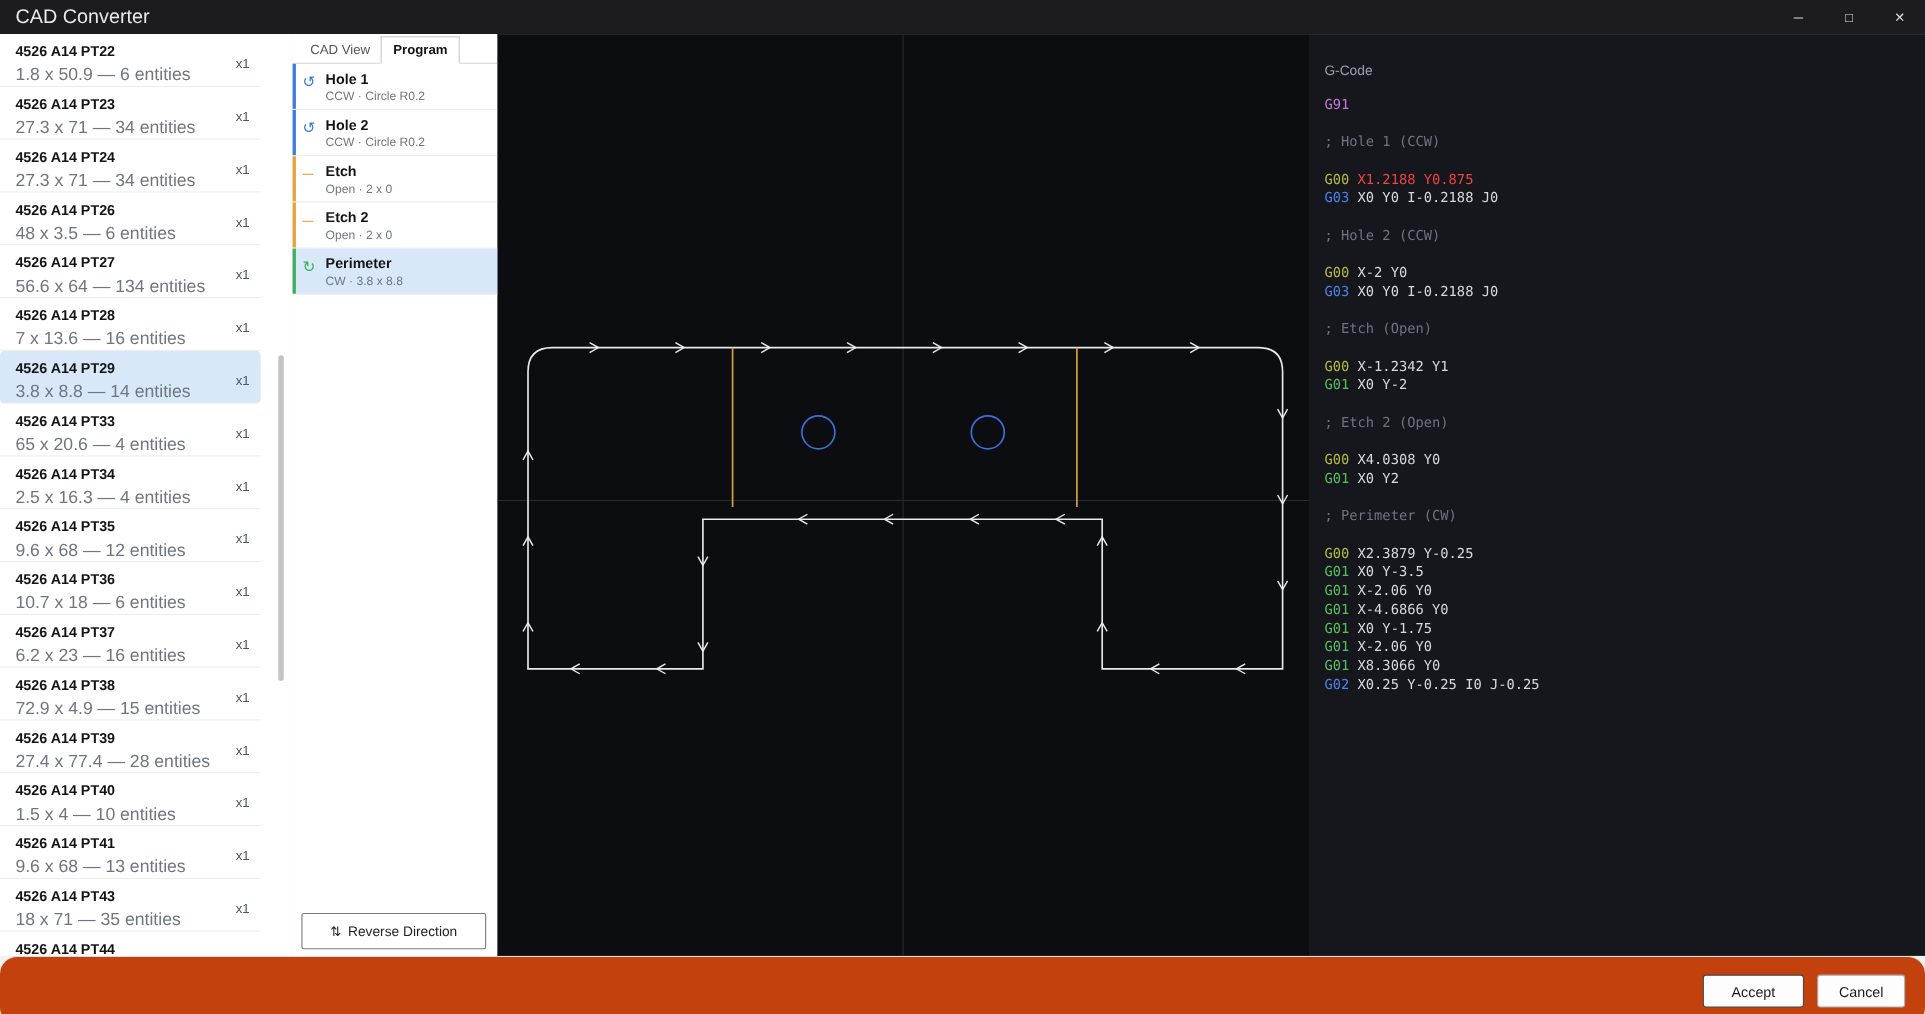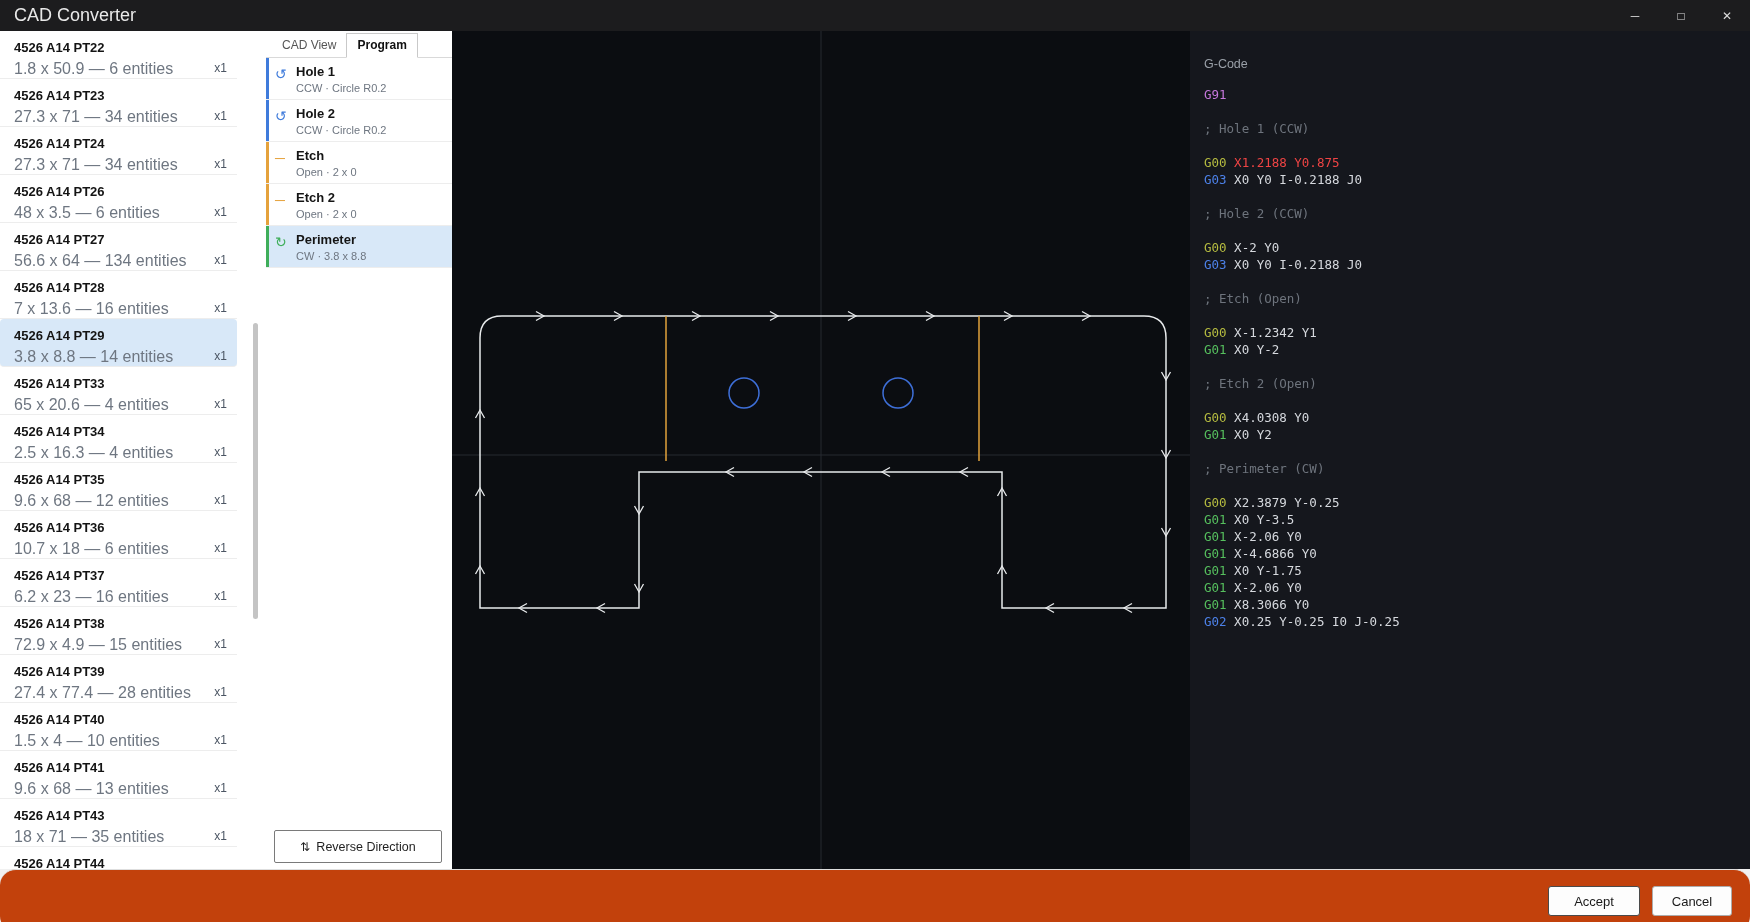--- a/index.html
+++ b/index.html
@@ -14,21 +14,21 @@
          font-size:12px; color:#dcdcdc; cursor:default; }
 
   
   .main { display:flex; height:838px; }
 
   
   .sidebar { width:266px; background:#ffffff; position:relative; flex:none; overflow:hidden; }
   .part { position:relative; height:48px; width:237px; padding:7px 0 0 14px; border-bottom:1px solid #ededed; }
   .part.selected { background:#d8e8f8; border-radius:4px; }
   .part-name { font-size:13px; font-weight:700; color:#141414; }
-  .part-qty { position:absolute; right:10px; top:30px; font-size:12px; color:#4b5563; }
+  .part-qty { position:absolute; right:10px; top:20px; font-size:12px; color:#4b5563; }
   .part-meta { font-size:16px; color:#6e7681; margin-top:4px; }
   .scrollthumb { position:absolute; left:253px; top:292px; width:5px; height:296px; background:#c4c4c4; border-radius:3px; }
 
   
   .oppanel { width:186px; background:#ffffff; position:relative; flex:none; }
   .tabbar { height:27px; display:flex; align-items:flex-end; padding-left:6px; border-bottom:1px solid #d9d9d9; }
   .tab { font-size:12px; color:#555; padding:4px 10px 5px; }
   .tab.active { font-weight:700; color:#111; background:#fff; border:1px solid #c9c9c9; border-bottom:1px solid #fff; margin-bottom:-1px; }
   .op { position:relative; height:42px; border-bottom:1px solid #ededed; padding:6px 0 0 30px; }
   .op.selected { background:#d8e8f8; }

